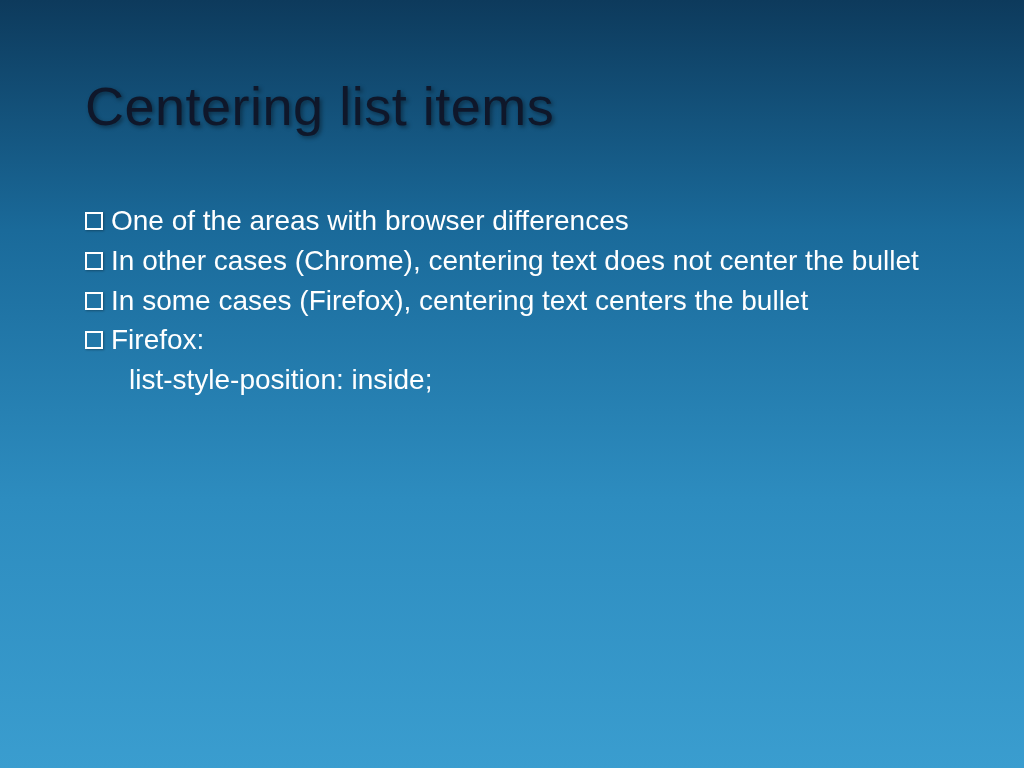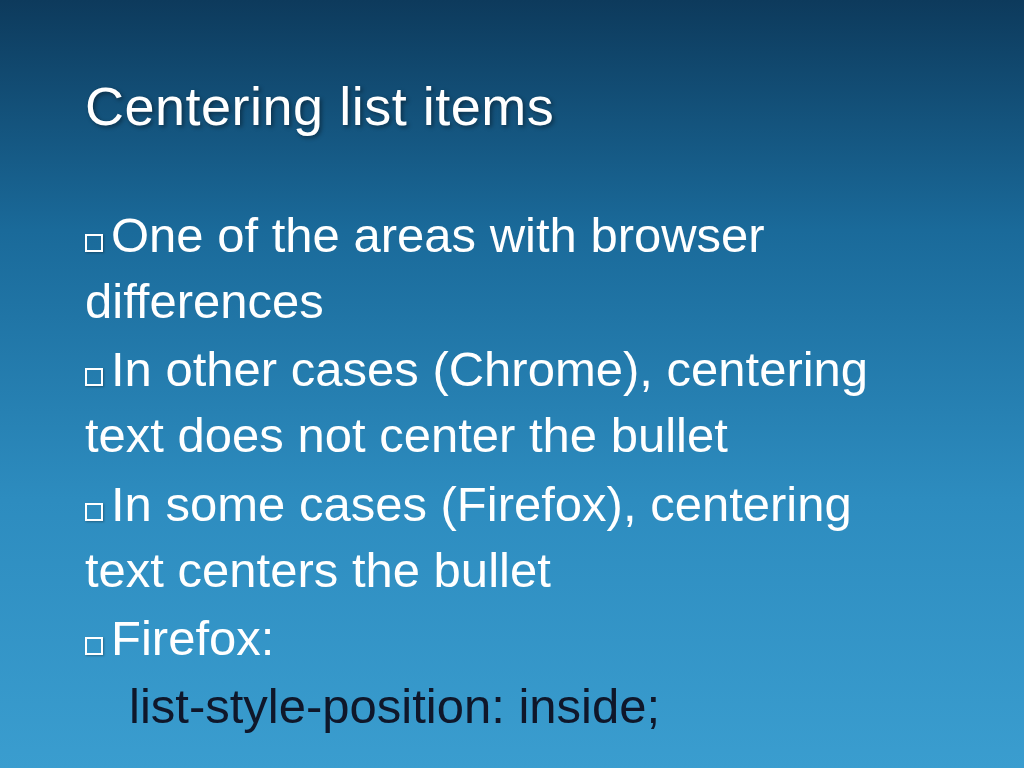--- a/index.html
+++ b/index.html
@@ -13,48 +13,48 @@
       position: relative;
     }
     .slide {
       width: 100%;
       height: 100%;
       padding: 75px 85px 0 85px;
     }
     .title {
       font-size: 54px;
       font-weight: 400;
-      color: #ffffff;
+      color: #0f172a;
       text-shadow: 2px 2px 4px rgba(0,0,0,0.4);
       margin-bottom: 65px;
       letter-spacing: 0.5px;
     }
     .content {
-      font-size: 49px;
+      font-size: 28px;
       line-height: 1.35;
       color: #ffffff;
     }
     .bullet-item {
       display: block;
       margin-bottom: 2px;
     }
     .bullet-marker {
       display: inline-block;
       width: 18px;
       height: 18px;
       border: 2px solid #ffffff;
       margin-right: 8px;
       vertical-align: baseline;
       box-shadow: 1px 1px 2px rgba(0,0,0,0.3);
     }
     .indent {
       padding-left: 44px;
     }
     .code-red {
-      color: #0f172a;
+      color: #ffffff;
     }
   </style>
 </head>
 <body>
 
 <div class="slide">
   <h1 class="title">Centering list items</h1>
 
   <div class="content">
 

